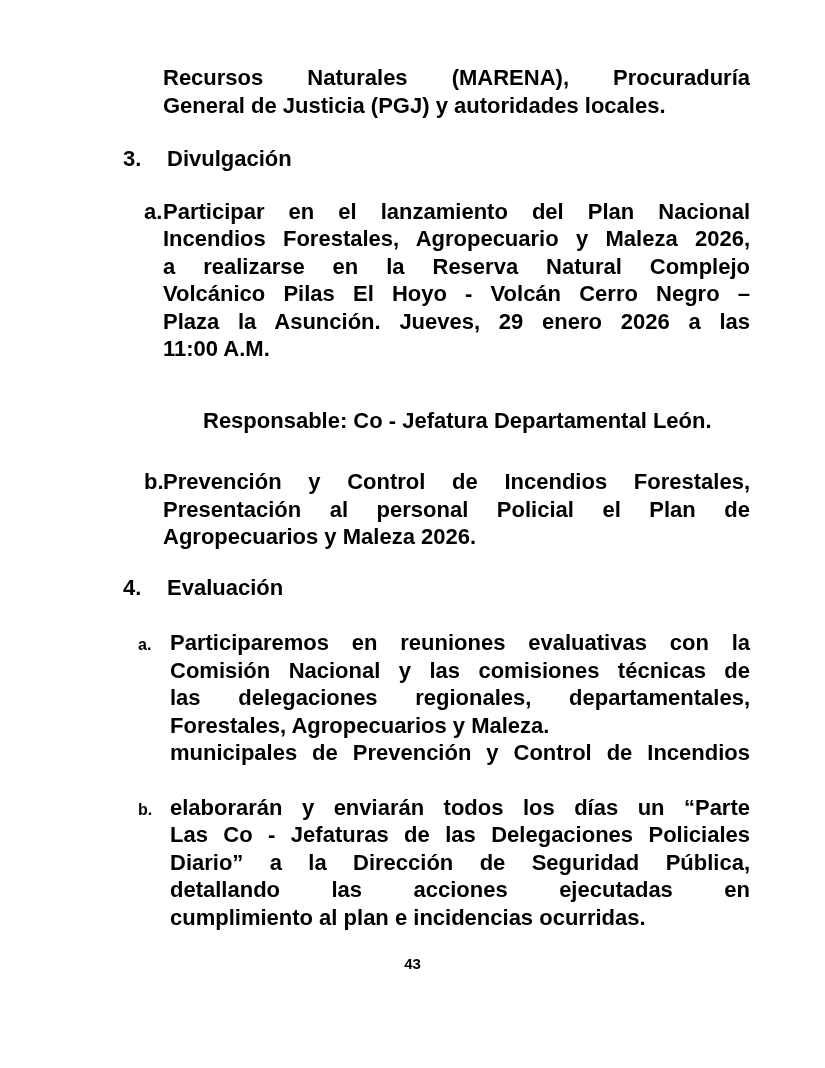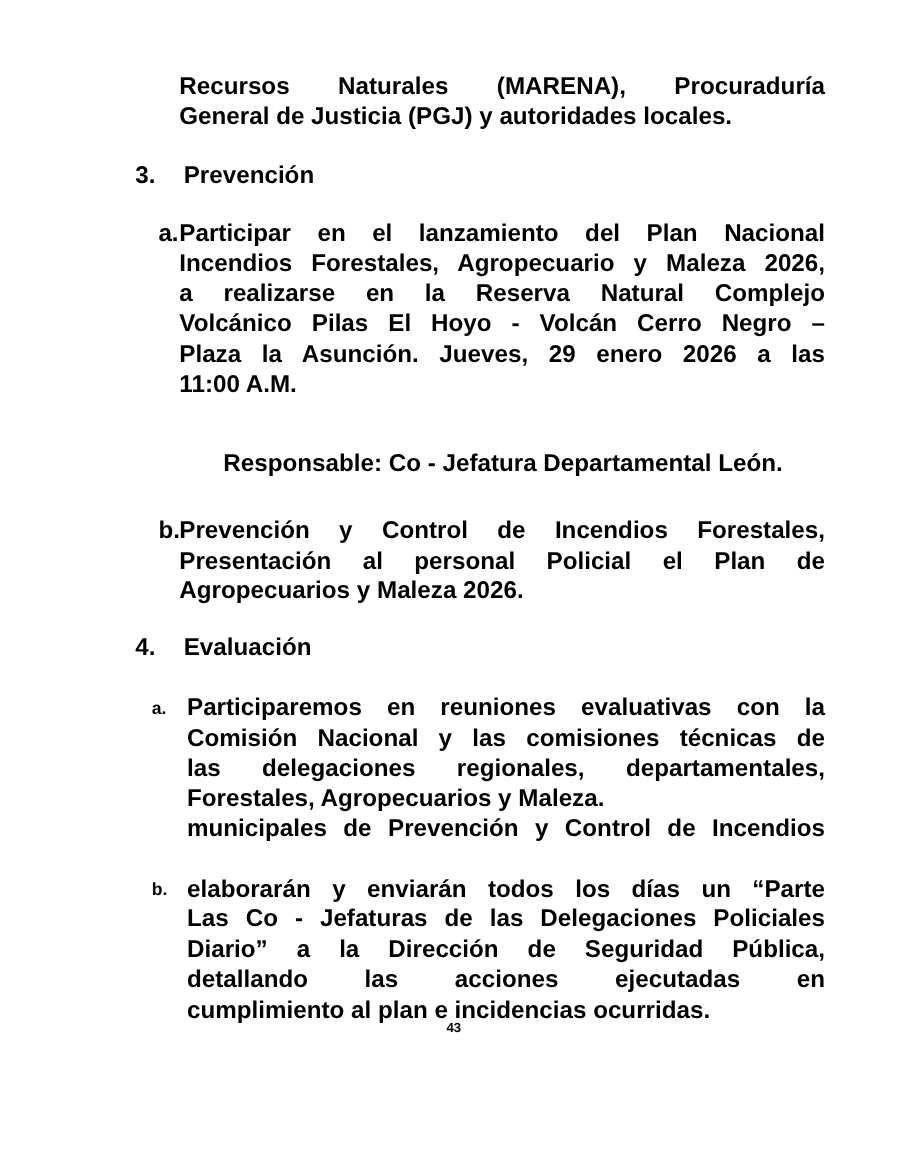--- a/index.html
+++ b/index.html
@@ -45,41 +45,41 @@
   .sec4item .marker { left: 15px; font-size: 16px; top: 2px; }
   .sec4item .text { padding-left: 47px; }
   .item-3a { margin-top: 25px; }
   .responsable { margin-top: 44px; padding-left: 80px; white-space: nowrap; }
   .item-3b { margin-top: 34px; }
   .item-4a { margin-top: 28px; }
   .item-4b { margin-top: 27px; }
   .page-number {
     position: absolute;
     left: 0;
-    top: 924px;
+    top: 954px;
     width: 825px;
     text-align: center;
-    font-size: 12px;
+    font-size: 15px;
     line-height: 20px;
   }
 </style>
 </head>
 <body>
 
 <div class="page">
   <div class="content">
 
     <div class="block-intro">
       <div class="line">Recursos Naturales (MARENA), Procuraduría</div>
       <div class="line last">General de Justicia (PGJ) y autoridades locales.</div>
     </div>
 
     <div class="heading heading-3">
       <span class="hnum">3.</span>
-      <span class="htitle">Prevención</span>
+      <span class="htitle">Divulgación</span>
     </div>
 
     <div class="item sec3item item-3a">
       <span class="marker">a.</span>
       <div class="text">
         <div class="line">Participar en el lanzamiento del Plan Nacional</div>
         <div class="line">Incendios Forestales, Agropecuario y Maleza 2026,</div>
         <div class="line">a realizarse en la Reserva Natural Complejo</div>
         <div class="line">Volcánico Pilas El Hoyo - Volcán Cerro Negro –</div>
         <div class="line">Plaza la Asunción. Jueves, 29 enero 2026 a las</div>

